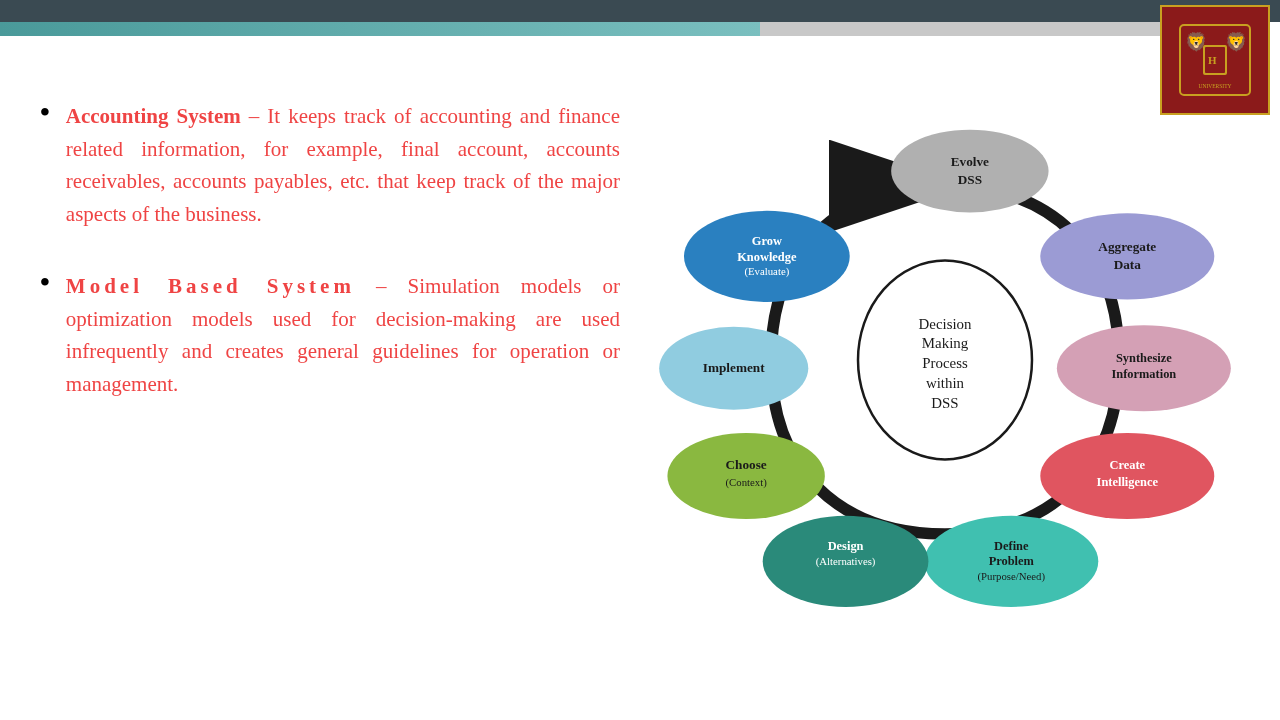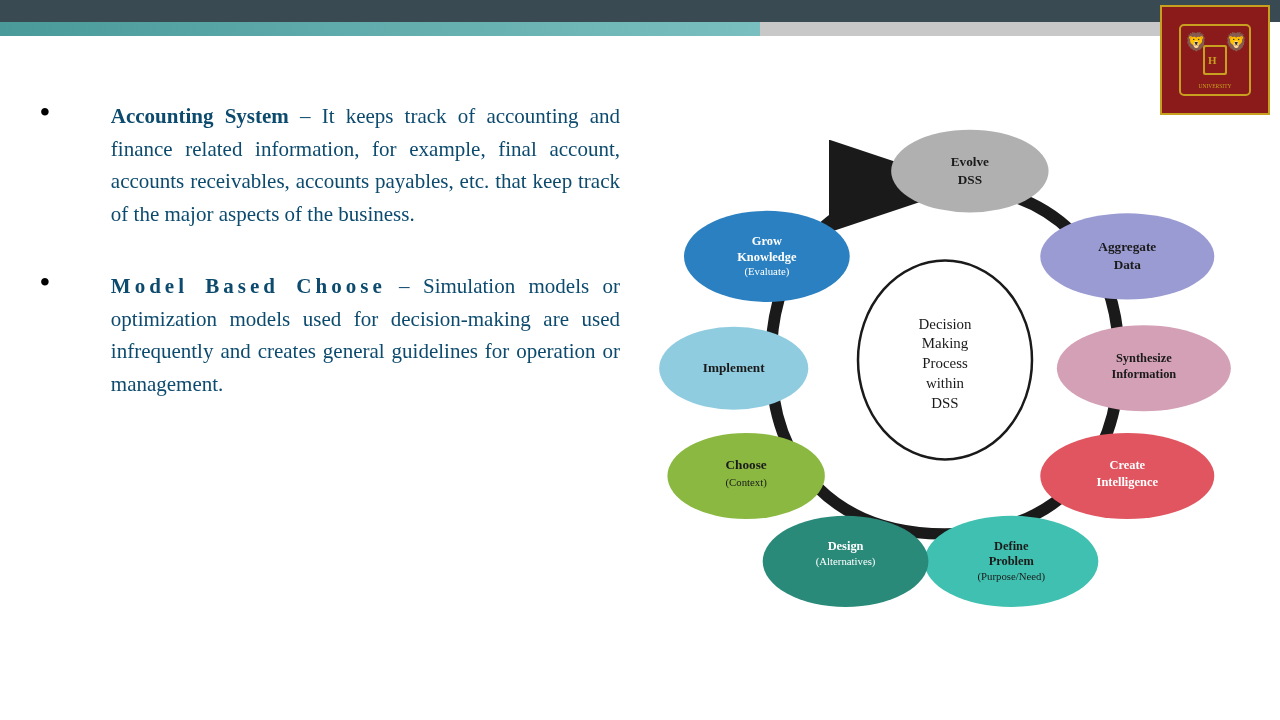--- a/index.html
+++ b/index.html
@@ -100,23 +100,22 @@
       font-weight: bold;
       margin-right: 16px;
       margin-top: -4px;
       flex-shrink: 0;
       color: #000;
     }
 
     .bullet-text {
       font-size: 21px;
       line-height: 1.55;
-      color: #0c4a6e;
+      color: #ef4444;
       text-align: justify;
-      margin-left: 45px;
     }
 
     .bullet-text strong {
       font-weight: bold;
     }
 
     .model-bold {
       font-weight: bold;
       letter-spacing: 4px;
     }
@@ -168,21 +167,21 @@
     <div class="bullet-item">
       <span class="bullet">•</span>
       <div class="bullet-text">
         <strong>Accounting System</strong><span> – </span><span>It keeps track of accounting and finance related information, for example, final account, accounts receivables, accounts payables, etc. that keep track of the major aspects of the business.</span>
       </div>
     </div>
 
     <div class="bullet-item">
       <span class="bullet">•</span>
       <div class="bullet-text">
-        <strong class="model-bold">Model Based Choose</strong><span> – </span><span>Simulation models or optimization models used for decision-making are used infrequently and creates general guidelines for operation or management.</span>
+        <strong class="model-bold">Model Based System</strong><span> – </span><span>Simulation models or optimization models used for decision-making are used infrequently and creates general guidelines for operation or management.</span>
       </div>
     </div>
   </div>
 
   <div class="diagram-panel">
     <svg class="diagram-svg" viewBox="0 0 700 620" xmlns="http://www.w3.org/2000/svg">
 
       <path d="M 350 100 
                C 480 100, 560 180, 560 310 
                C 560 440, 480 520, 350 520 

